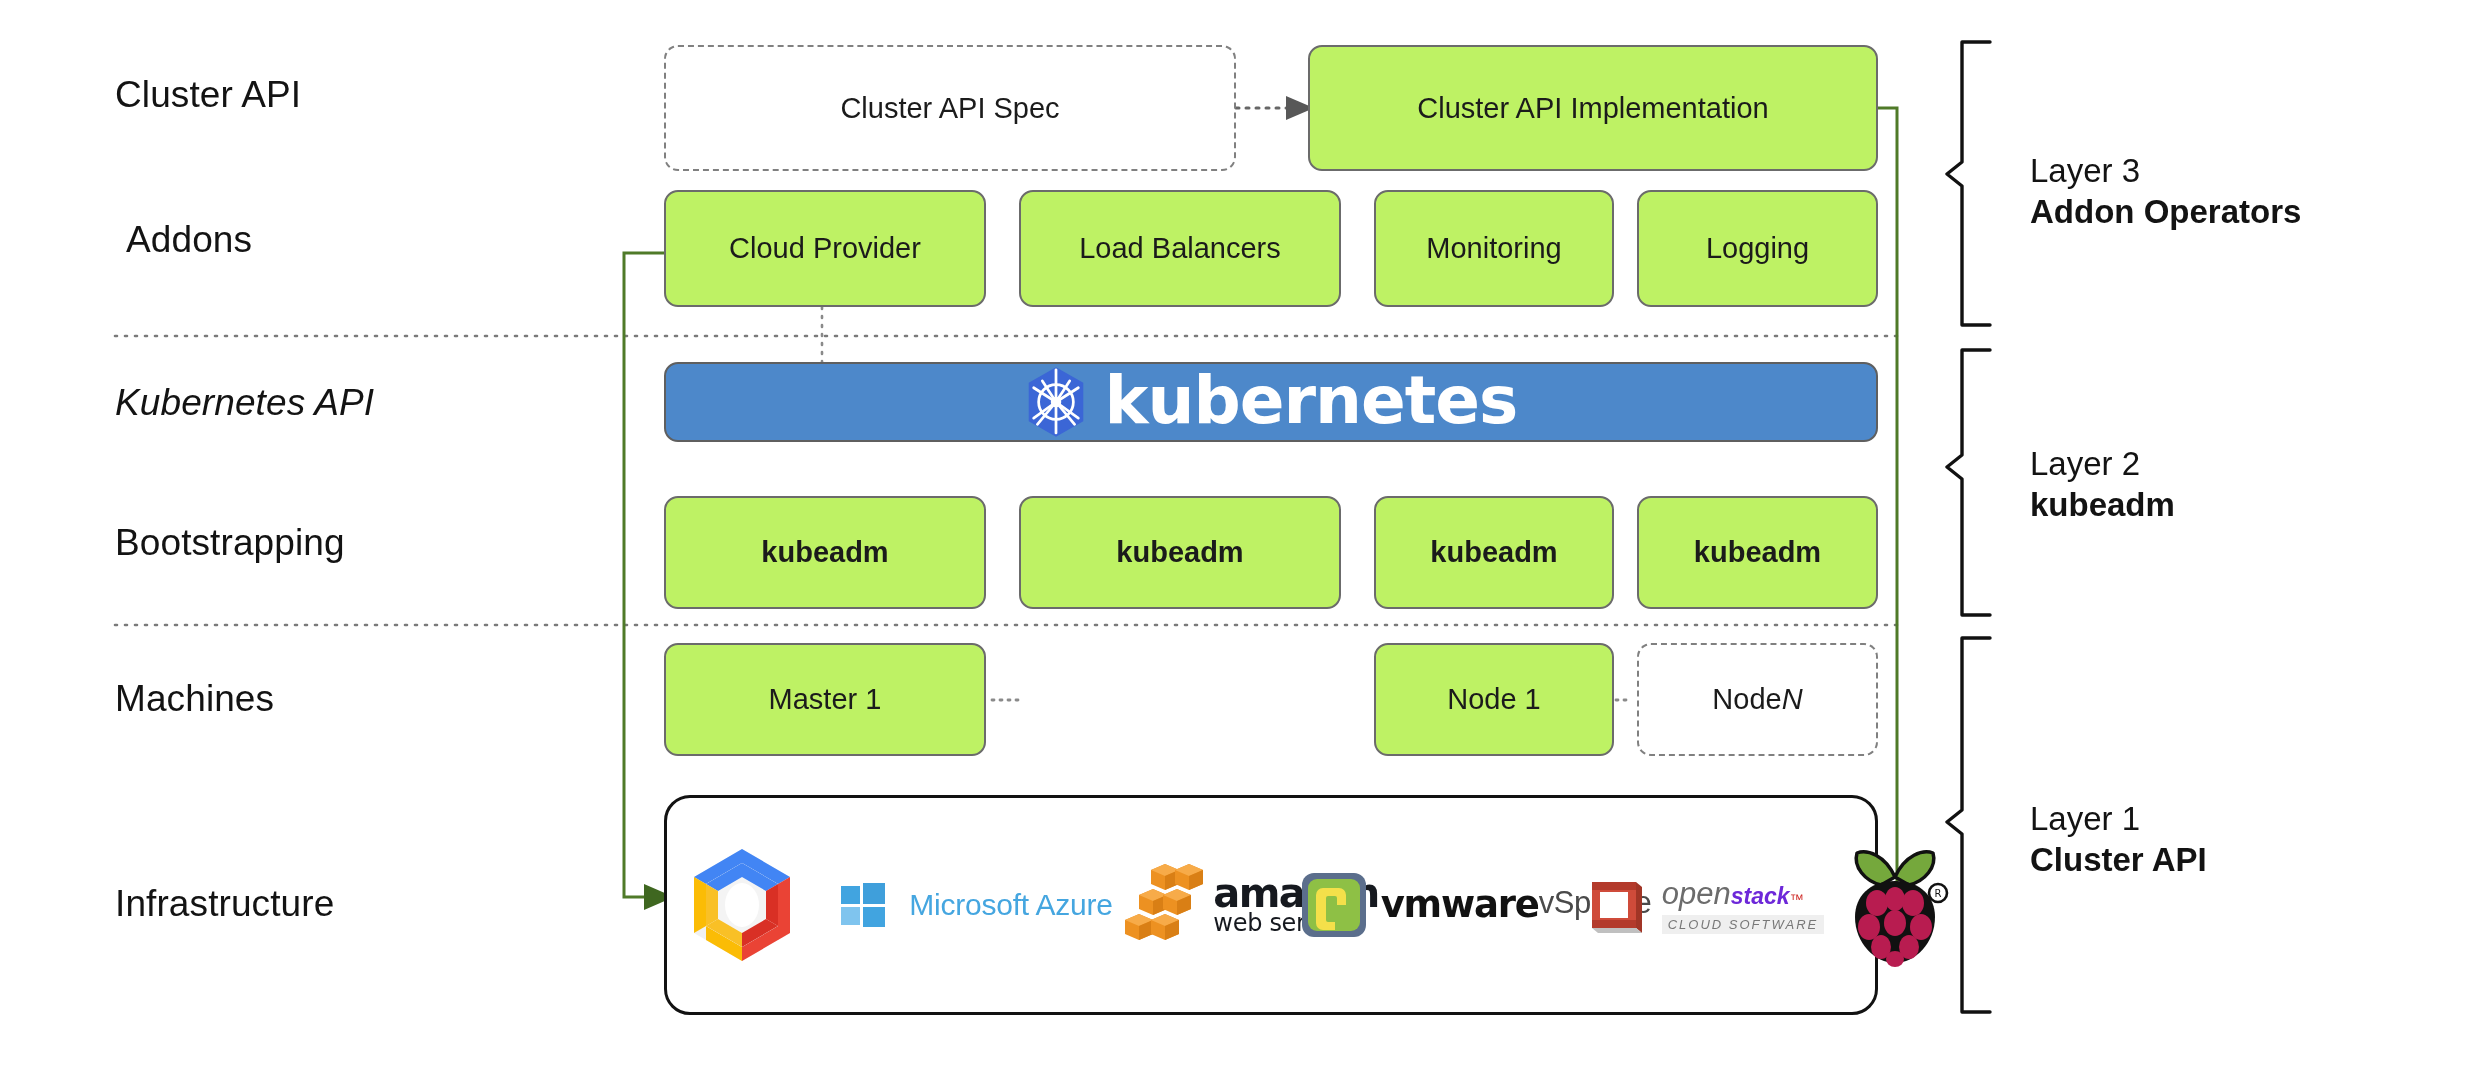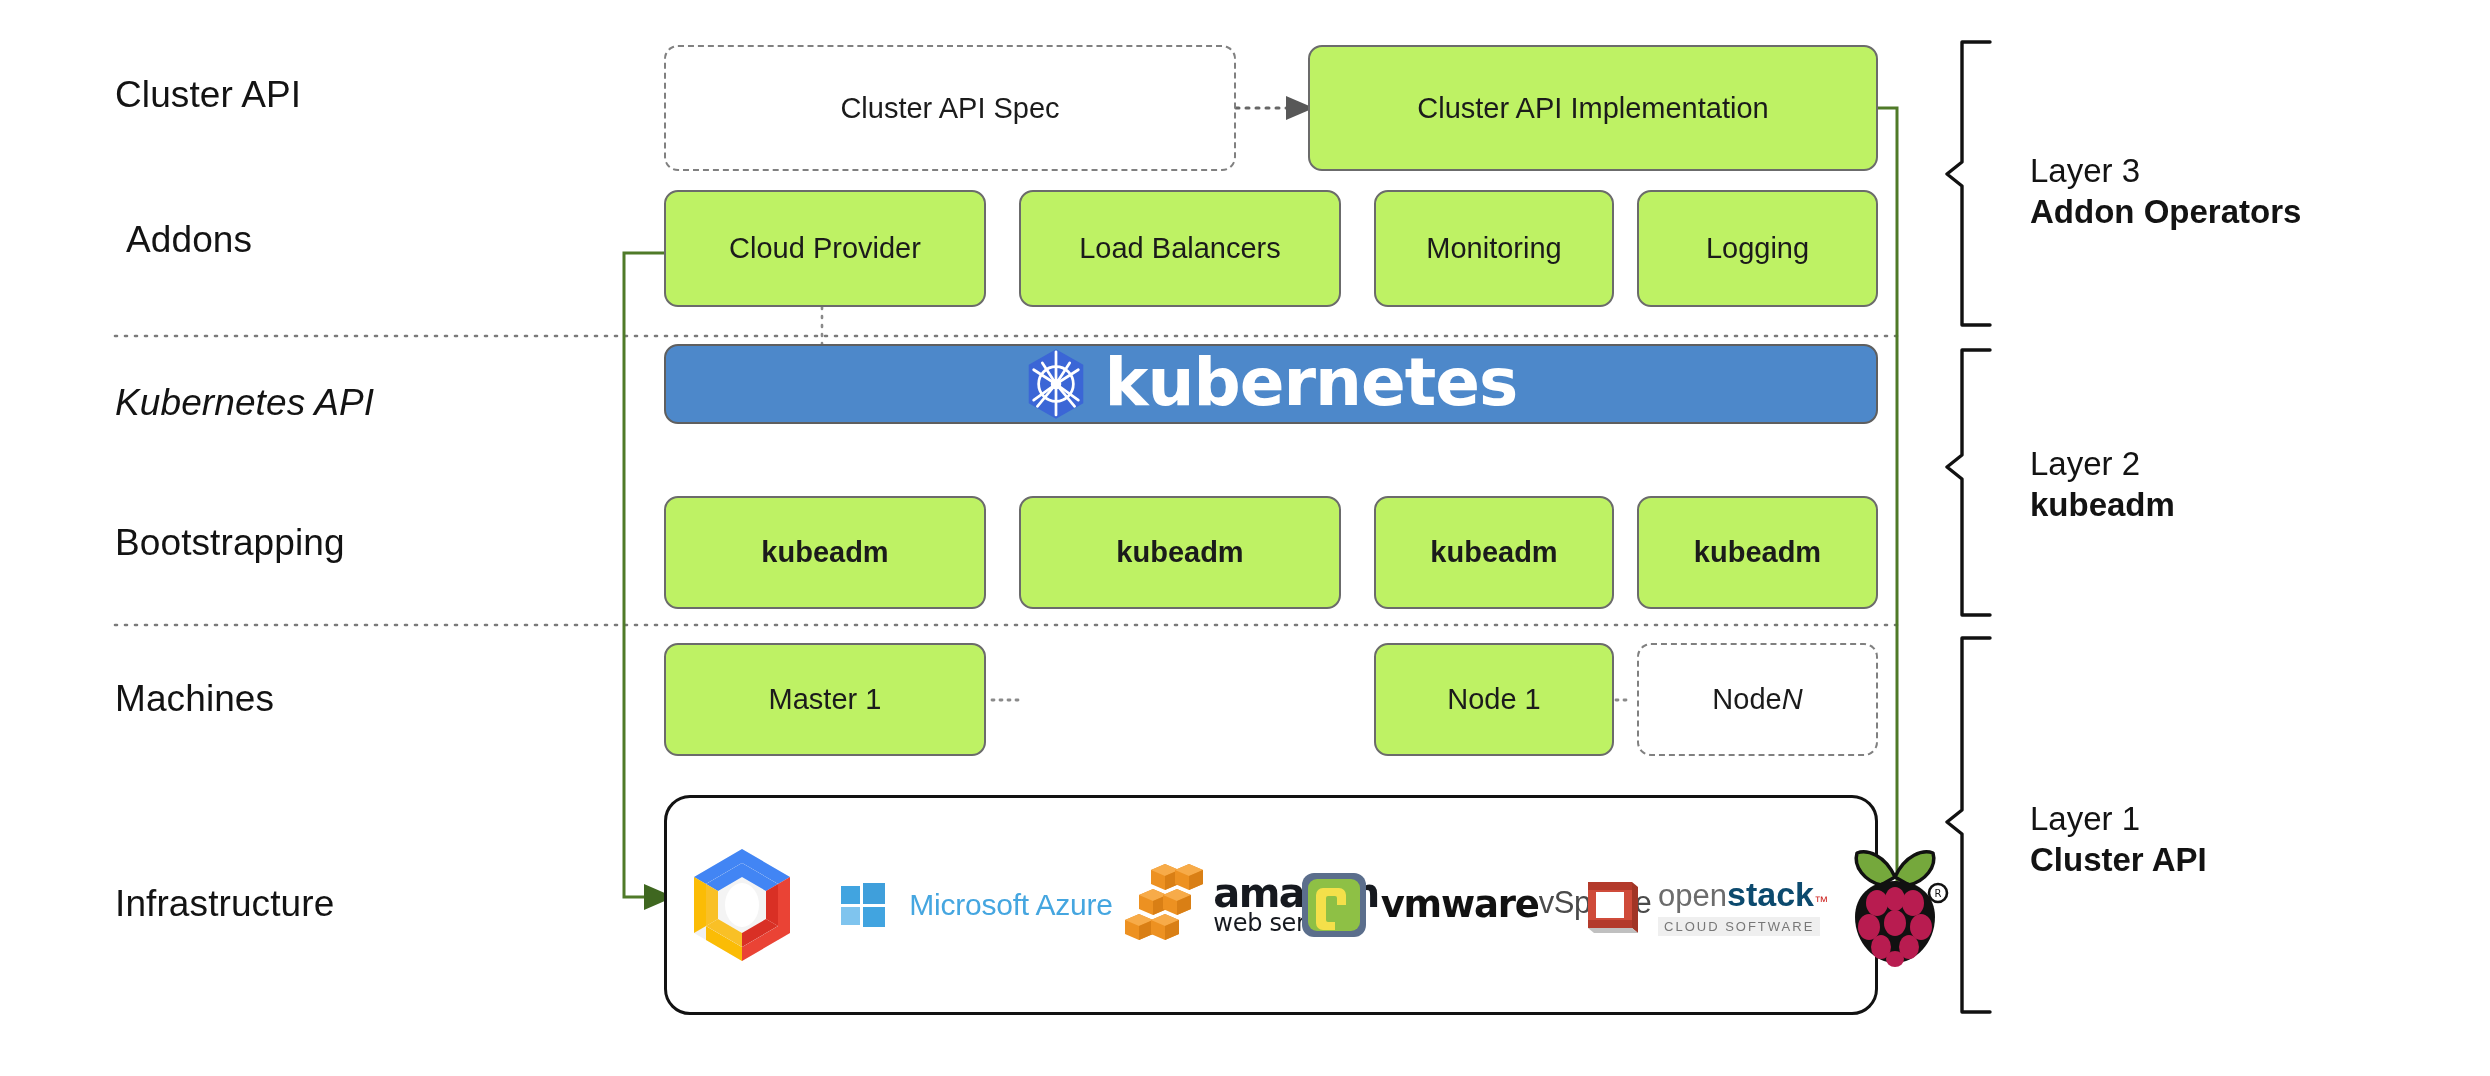--- a/index.html
+++ b/index.html
@@ -91,21 +91,21 @@
   .az-txt{
     font-size:30px;color:#45a6e0;font-weight:normal;
     font-family:"Liberation Sans",sans-serif;
     letter-spacing:-0.2px;
   }
   .aws-top{font-weight:bold;font-size:40px;letter-spacing:-1.6px;color:#16191f;line-height:0.9;font-family:"DejaVu Sans",sans-serif;}
   .aws-bot{font-size:24px;color:#16191f;letter-spacing:-0.3px;line-height:1;font-family:"DejaVu Sans",sans-serif;}
   .vm-top{font-weight:bold;font-size:37px;color:#121212;letter-spacing:-1.2px;line-height:0.95;font-family:"DejaVu Sans",sans-serif;}
   .vm-bot{font-size:31px;color:#4a4a4a;letter-spacing:-0.4px;line-height:1;font-family:"Liberation Sans",sans-serif;}
   .os-open{font-size:31px;color:#6c6c6c;font-family:"Liberation Sans",sans-serif;}
-  .os-stack{font-size:34px;color:#0c4a6e;font-weight:bold;font-family:"Liberation Sans",sans-serif;}
+  .os-stack{font-size:23px;color:#6d28d9;font-weight:bold;font-family:"Liberation Sans",sans-serif;}
   .os-sub{font-size:13px;color:#777;letter-spacing:2px;background:#efefef;padding:2px 6px;margin-top:3px;font-family:"Liberation Sans",sans-serif;}
 
   svg{display:block;overflow:visible;}
   .conn{position:absolute;left:0;top:0;width:2490px;height:1076px;pointer-events:none;}
 </style>
 </head>
 <body>
 
 <div class="stage">
 
@@ -155,21 +155,21 @@
   <div class="box solid" style="left:1019px; top:190px; width:322px; height:117px;">
     <span>Load Balancers</span>
   </div>
   <div class="box solid" style="left:1374px; top:190px; width:240px; height:117px;">
     <span>Monitoring</span>
   </div>
   <div class="box solid" style="left:1637px; top:190px; width:241px; height:117px;">
     <span>Logging</span>
   </div>
 
-  <div class="k8s-bar" style="left:664px; top:344px; width:1214px; height:80px;">
+  <div class="k8s-bar" style="left:664px; top:362px; width:1214px; height:80px;">
     <span style="display:block;width:62px;height:74px;">
       <svg viewBox="0 0 100 116" width="62" height="74">
         <polygon points="50,2 94,27 94,89 50,114 6,89 6,27" fill="#3b66d6"></polygon>
         <g stroke="#ffffff" stroke-width="4.4" fill="none" stroke-linecap="round">
           <circle cx="50" cy="58" r="28"></circle>
           <circle cx="50" cy="58" r="8.5" fill="#ffffff" stroke="none"></circle>
           <line x1="50" y1="58" x2="50" y2="6"></line>
           <line x1="50" y1="58" x2="86" y2="35"></line>
           <line x1="50" y1="58" x2="86" y2="84"></line>
           <line x1="50" y1="58" x2="50" y2="108"></line>
@@ -296,21 +296,21 @@
             <rect x="7" y="7" width="52" height="52" rx="9" fill="#8ec045"></rect>
             <path d="M22 16 h16 a7 7 0 0 1 7 7 v10 h-9 v-7 a2 2 0 0 0 -2 -2 h-7 a2 2 0 0 0 -2 2 v22 a2 2 0 0 0 2 2 h7 v8 h-12 a7 7 0 0 1 -7 -7 v-28 a7 7 0 0 1 7 -7 z" fill="#f4e04a"></path>
           </svg>
         </span>
         <span style="display:flex;flex-direction:row;align-items:flex-start;">
           <span class="vm-top">vmware</span>
           <span class="vm-bot">vSphere</span>
         </span>
       </div>
 
-      <div class="logo-cell" style="width:240px; gap:8px;">
+      <div class="logo-cell" style="width:240px; gap:8px;font-style:italic;">
         <span style="margin-right:6px;">
           <svg width="62" height="62" viewBox="0 0 62 62">
             <rect x="6" y="8" width="44" height="46" rx="3" fill="#cf4b3a"></rect>
             <rect x="14" y="18" width="28" height="26" fill="#ffffff"></rect>
             <rect x="6" y="8" width="44" height="8" fill="#b33a2b"></rect>
             <rect x="6" y="46" width="44" height="8" fill="#b33a2b"></rect>
             <polygon points="50,8 56,13 56,59 50,54" fill="#a13526"></polygon>
             <polygon points="6,54 12,59 56,59 50,54" fill="#c0c0c0"></polygon>
           </svg>
         </span>

